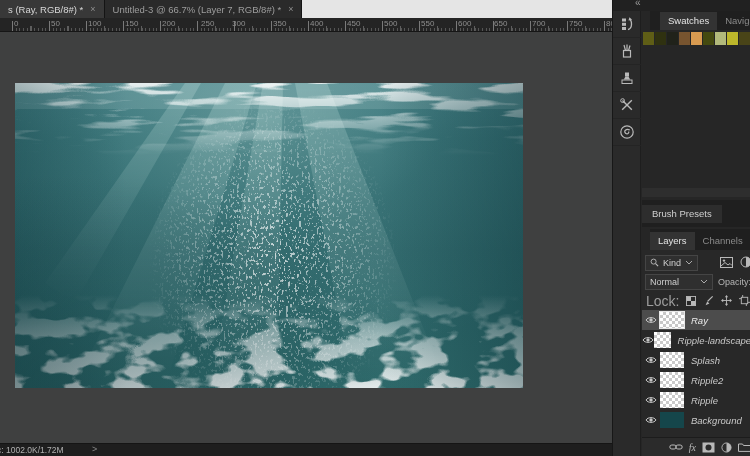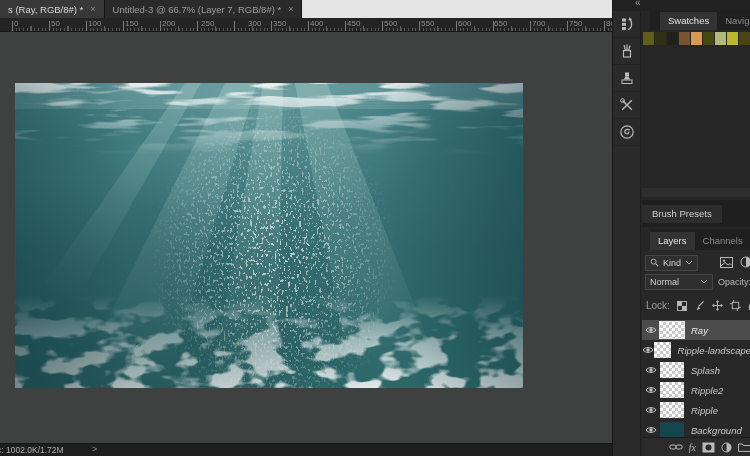--- a/index.html
+++ b/index.html
@@ -60,21 +60,21 @@
   .kind-row{height:22px;display:flex;align-items:center;padding:3px 0 0 3px;gap:22px;}
   .dropdown{display:flex;align-items:center;background:#2f2f2f;border:1px solid #454545;height:16px;
             font-size:9px;color:#cfcfcf;padding:0 4px;gap:4px;white-space:nowrap;}
   .kind-dd{width:60px;}
   .dd-chev{margin-left:auto;}
   .kind-icons{display:flex;align-items:center;gap:7px;}
   .t-icon{font-size:11px;font-weight:bold;color:#b9b9b9;font-family:"Liberation Serif",serif;}
   .blend-row{height:19px;display:flex;align-items:center;padding-left:3px;gap:5px;}
   .blend-dd{width:90px;text-align:center;}
   .opacity-lbl{font-size:9px;color:#b5b5b5;white-space:nowrap;}
-  .lock-row{height:29px;display:flex;align-items:center;padding-left:4px;gap:7px;font-size:10px;color:#9d9d9d;}
+  .lock-row{height:19px;display:flex;align-items:center;padding-left:4px;gap:7px;font-size:14px;color:#9d9d9d;}
   .lock-row .lk{display:flex;align-items:center;cursor:default;}
 
   .layer-list{}
   .layer-row{height:20px;display:flex;align-items:center;cursor:default;font-style:italic;}
   .layer-row.selected{background:#4c4c4c;}
   .eye-cell{width:18px;display:flex;justify-content:center;}
   .thumb{width:24px;height:16px;margin-right:7px;
      background-color:#fff;
      background-image:linear-gradient(45deg,#c9c9c9 25%,transparent 25%,transparent 75%,#c9c9c9 75%),
                       linear-gradient(45deg,#c9c9c9 25%,transparent 25%,transparent 75%,#c9c9c9 75%);
@@ -114,21 +114,21 @@
       <span class="num" style="left: 51px;">50</span>
       <div class="tick" style="left: 86px;"></div>
       <span class="num" style="left: 88px;">100</span>
       <div class="tick" style="left: 123px;"></div>
       <span class="num" style="left: 125px;">150</span>
       <div class="tick" style="left: 160px;"></div>
       <span class="num" style="left: 162px;">200</span>
       <div class="tick" style="left: 197px;"></div>
       <span class="num" style="left: 201px;">250</span>
       <div class="tick" style="left: 234px;"></div>
-      <span class="num" style="left: 248px;">300</span>
+      <span class="num" style="left: 232px;">300</span>
       <div class="tick" style="left: 271px;"></div>
       <span class="num" style="left: 273px;">350</span>
       <div class="tick" style="left: 308px;"></div>
       <span class="num" style="left: 310px;">400</span>
       <div class="tick" style="left: 345px;"></div>
       <span class="num" style="left: 347px;">450</span>
       <div class="tick" style="left: 382px;"></div>
       <span class="num" style="left: 384px;">500</span>
       <div class="tick" style="left: 419px;"></div>
       <span class="num" style="left: 421px;">550</span>

